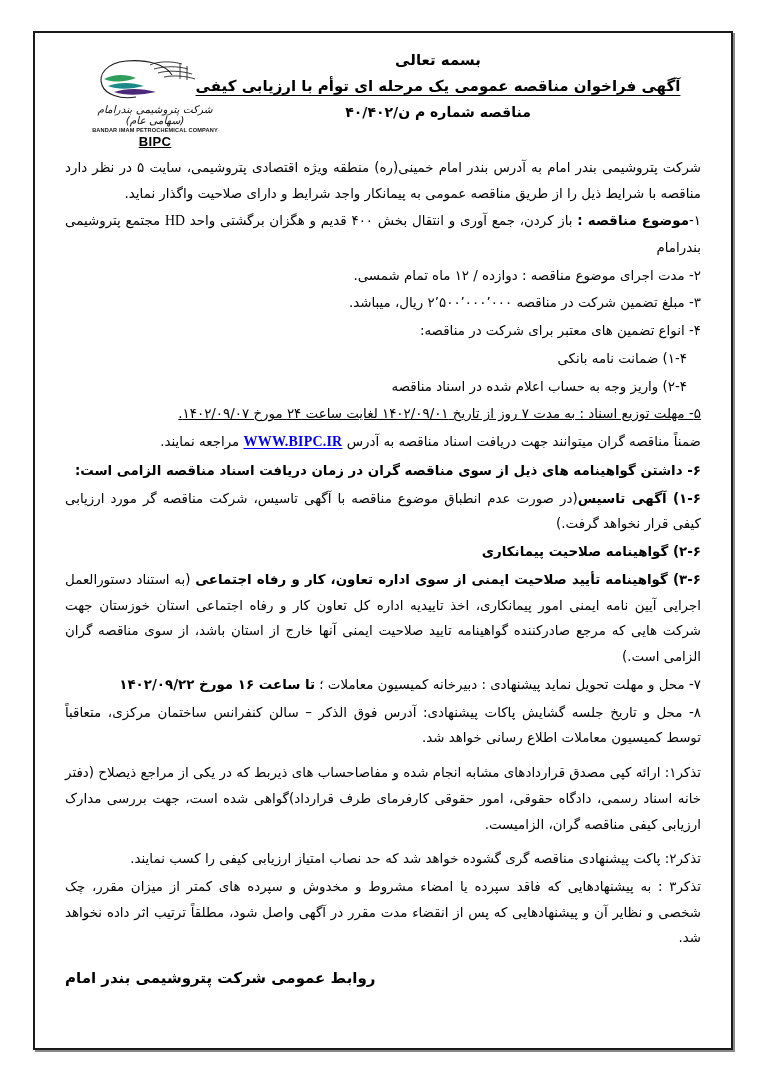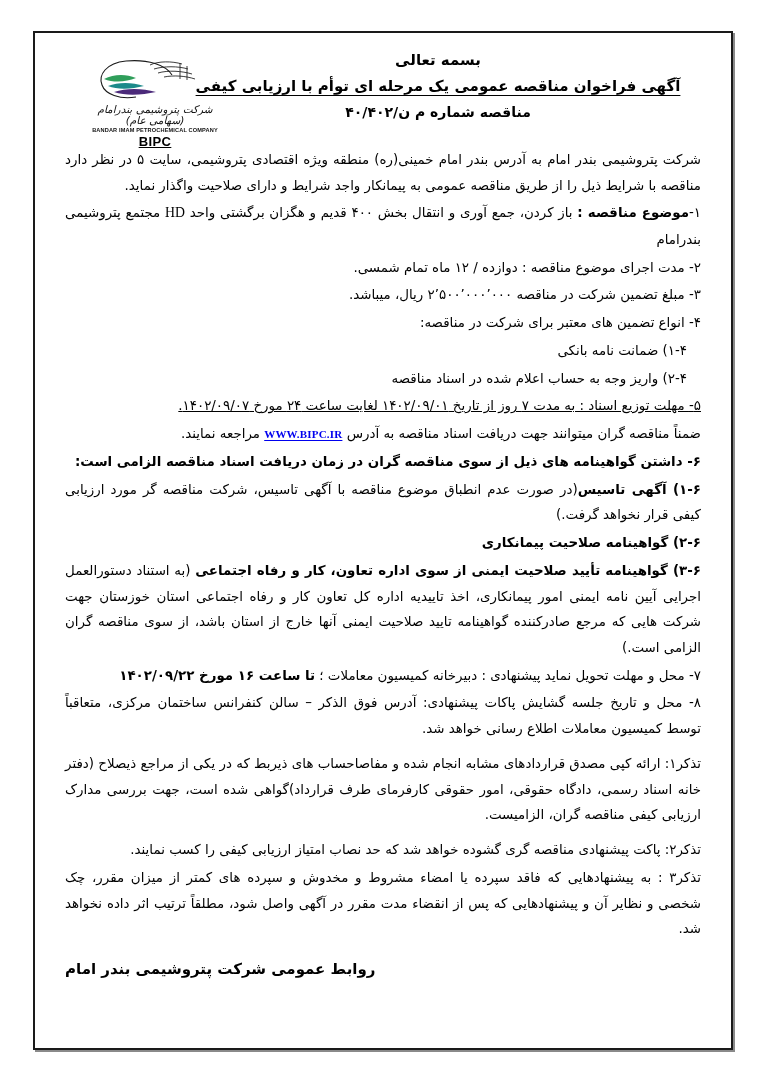--- a/index.html
+++ b/index.html
@@ -104,21 +104,21 @@
   }
   .tender-no {
     font-size: 14px;
     font-weight: bold;
     margin: 0 0 4px 0;
     letter-spacing: 0.2px;
   }
 
   
   .body-zone {
-    margin-top: 4px;
+    margin-top: 12px;
   }
   p.line {
     margin: 0 0 2px 0;
     font-size: 13.4px;
     line-height: 1.92;
     text-align: justify;
     text-align-last: right;
     letter-spacing: 0.05px;
   }
 
@@ -126,21 +126,21 @@
     text-align: right;
     padding-right: 0;
   }
   .indent-1 { padding-right: 14px; }
 
   .b { font-weight: bold; }
 
   .link {
     font-family: "Liberation Serif", serif;
     font-weight: bold;
-    font-size: 11px;
+    font-size: 14px;
     text-underline-offset: 2px;
     direction: ltr;
     unicode-bidi: embed;
     display: inline-block;
     letter-spacing: 0.2px;
   }
   .lat {
     font-family: "Liberation Serif", serif;
     direction: ltr;
     unicode-bidi: embed;

